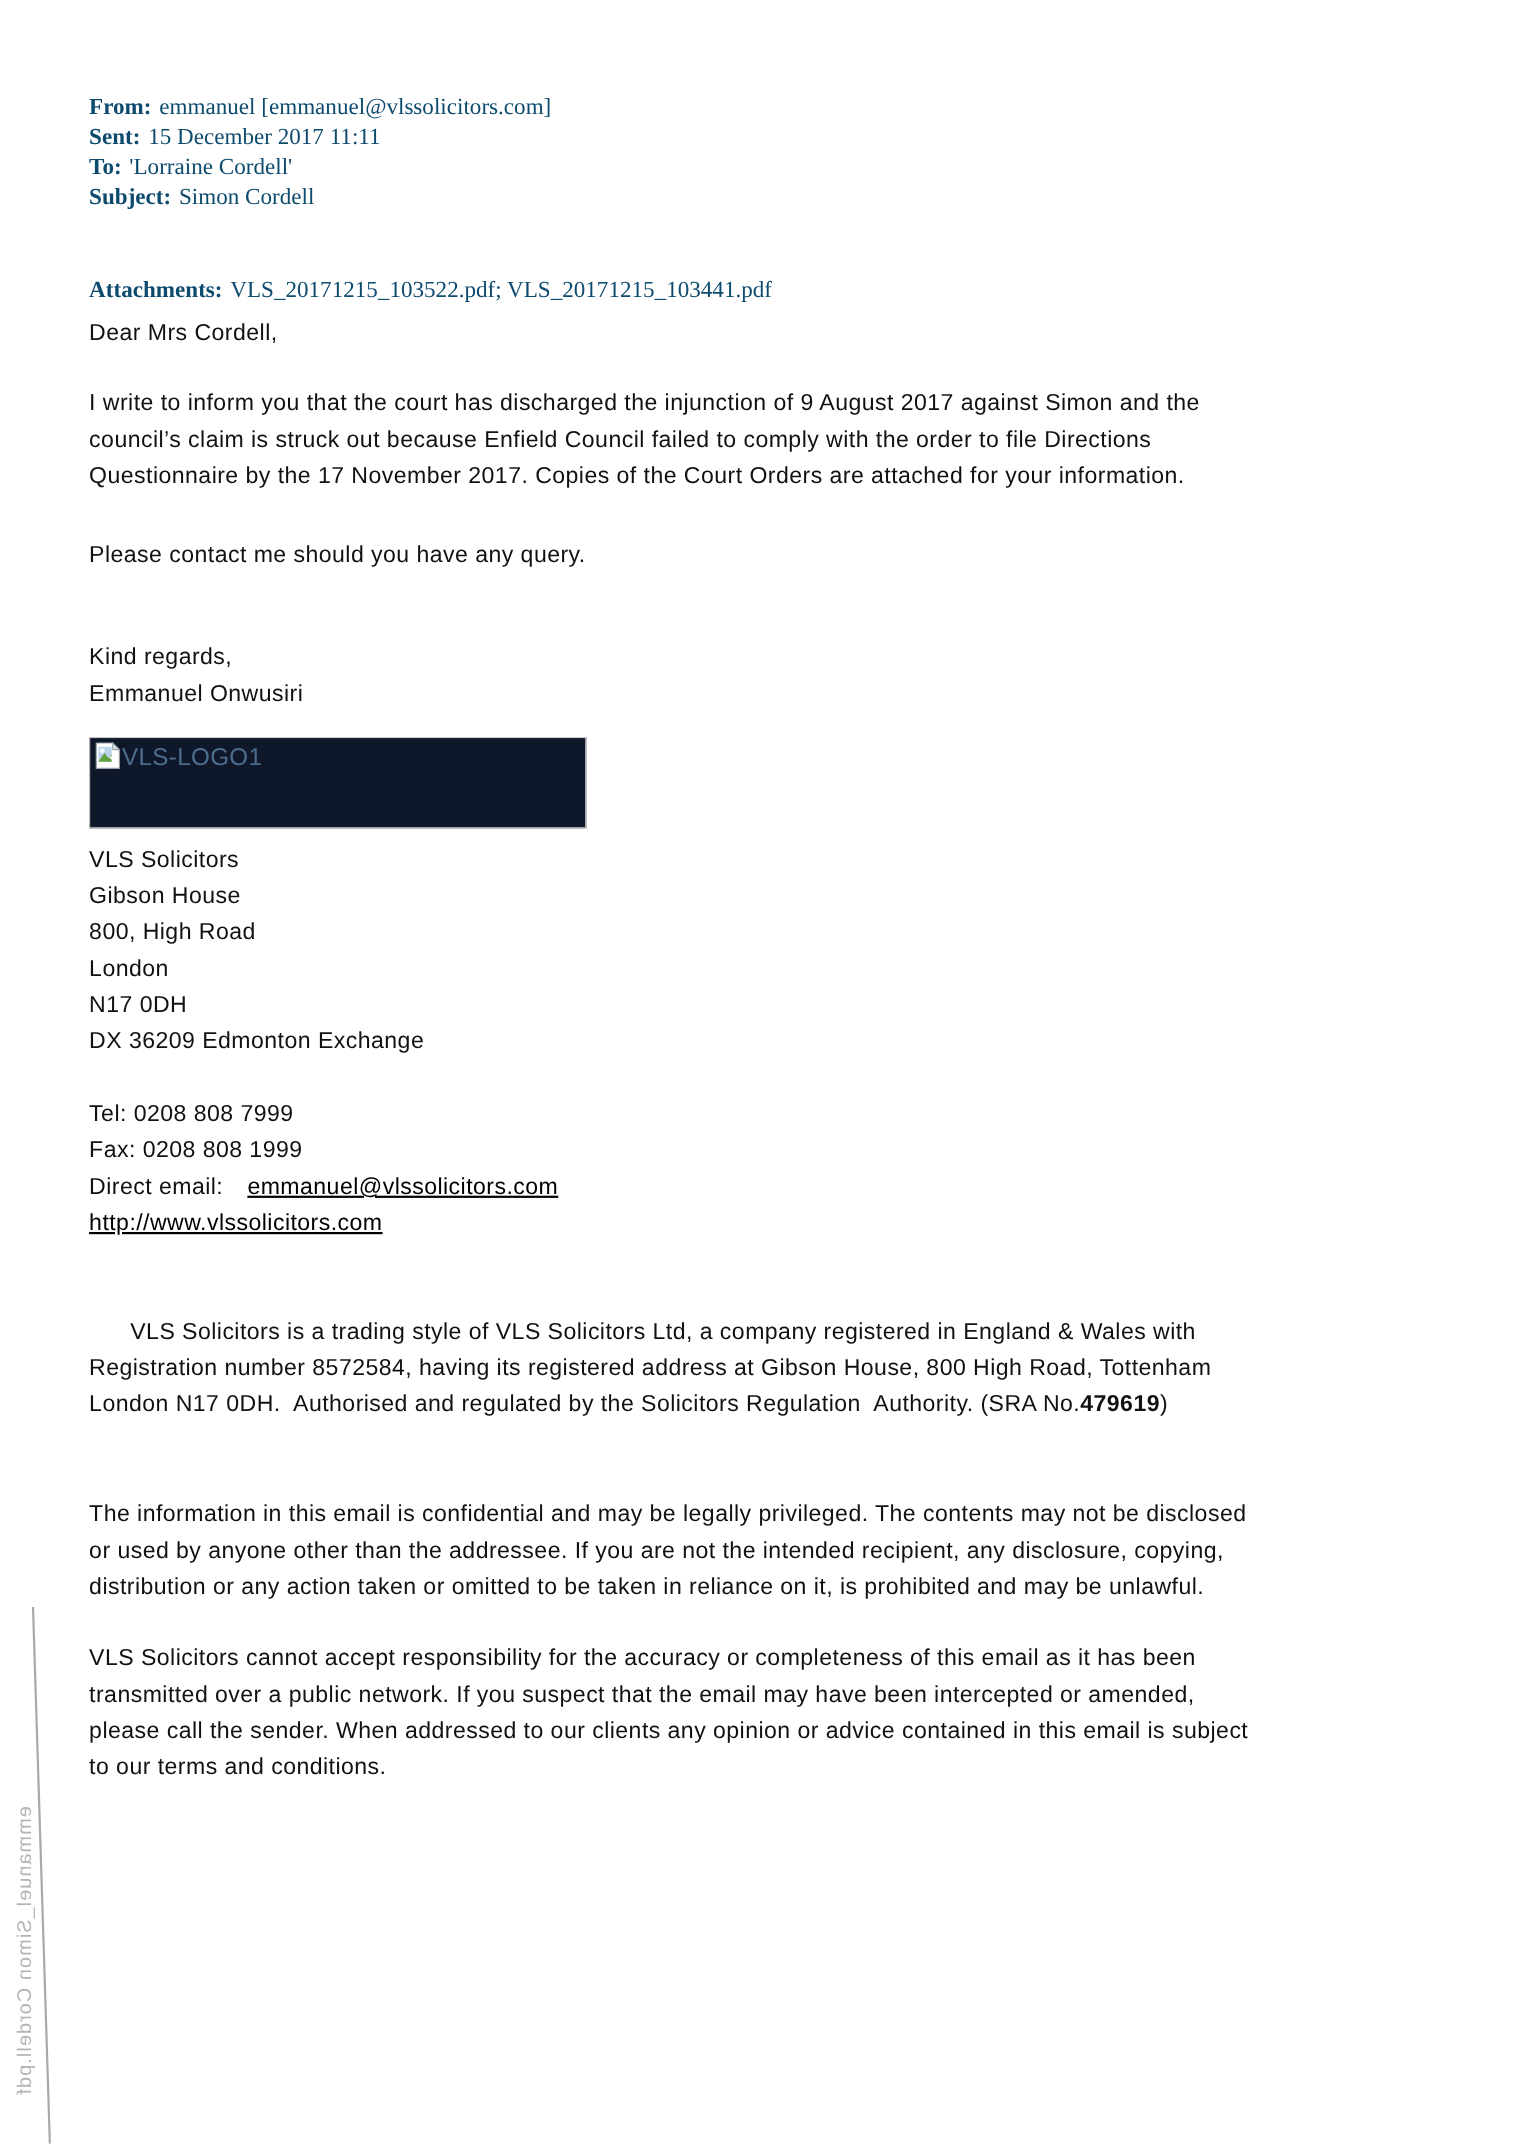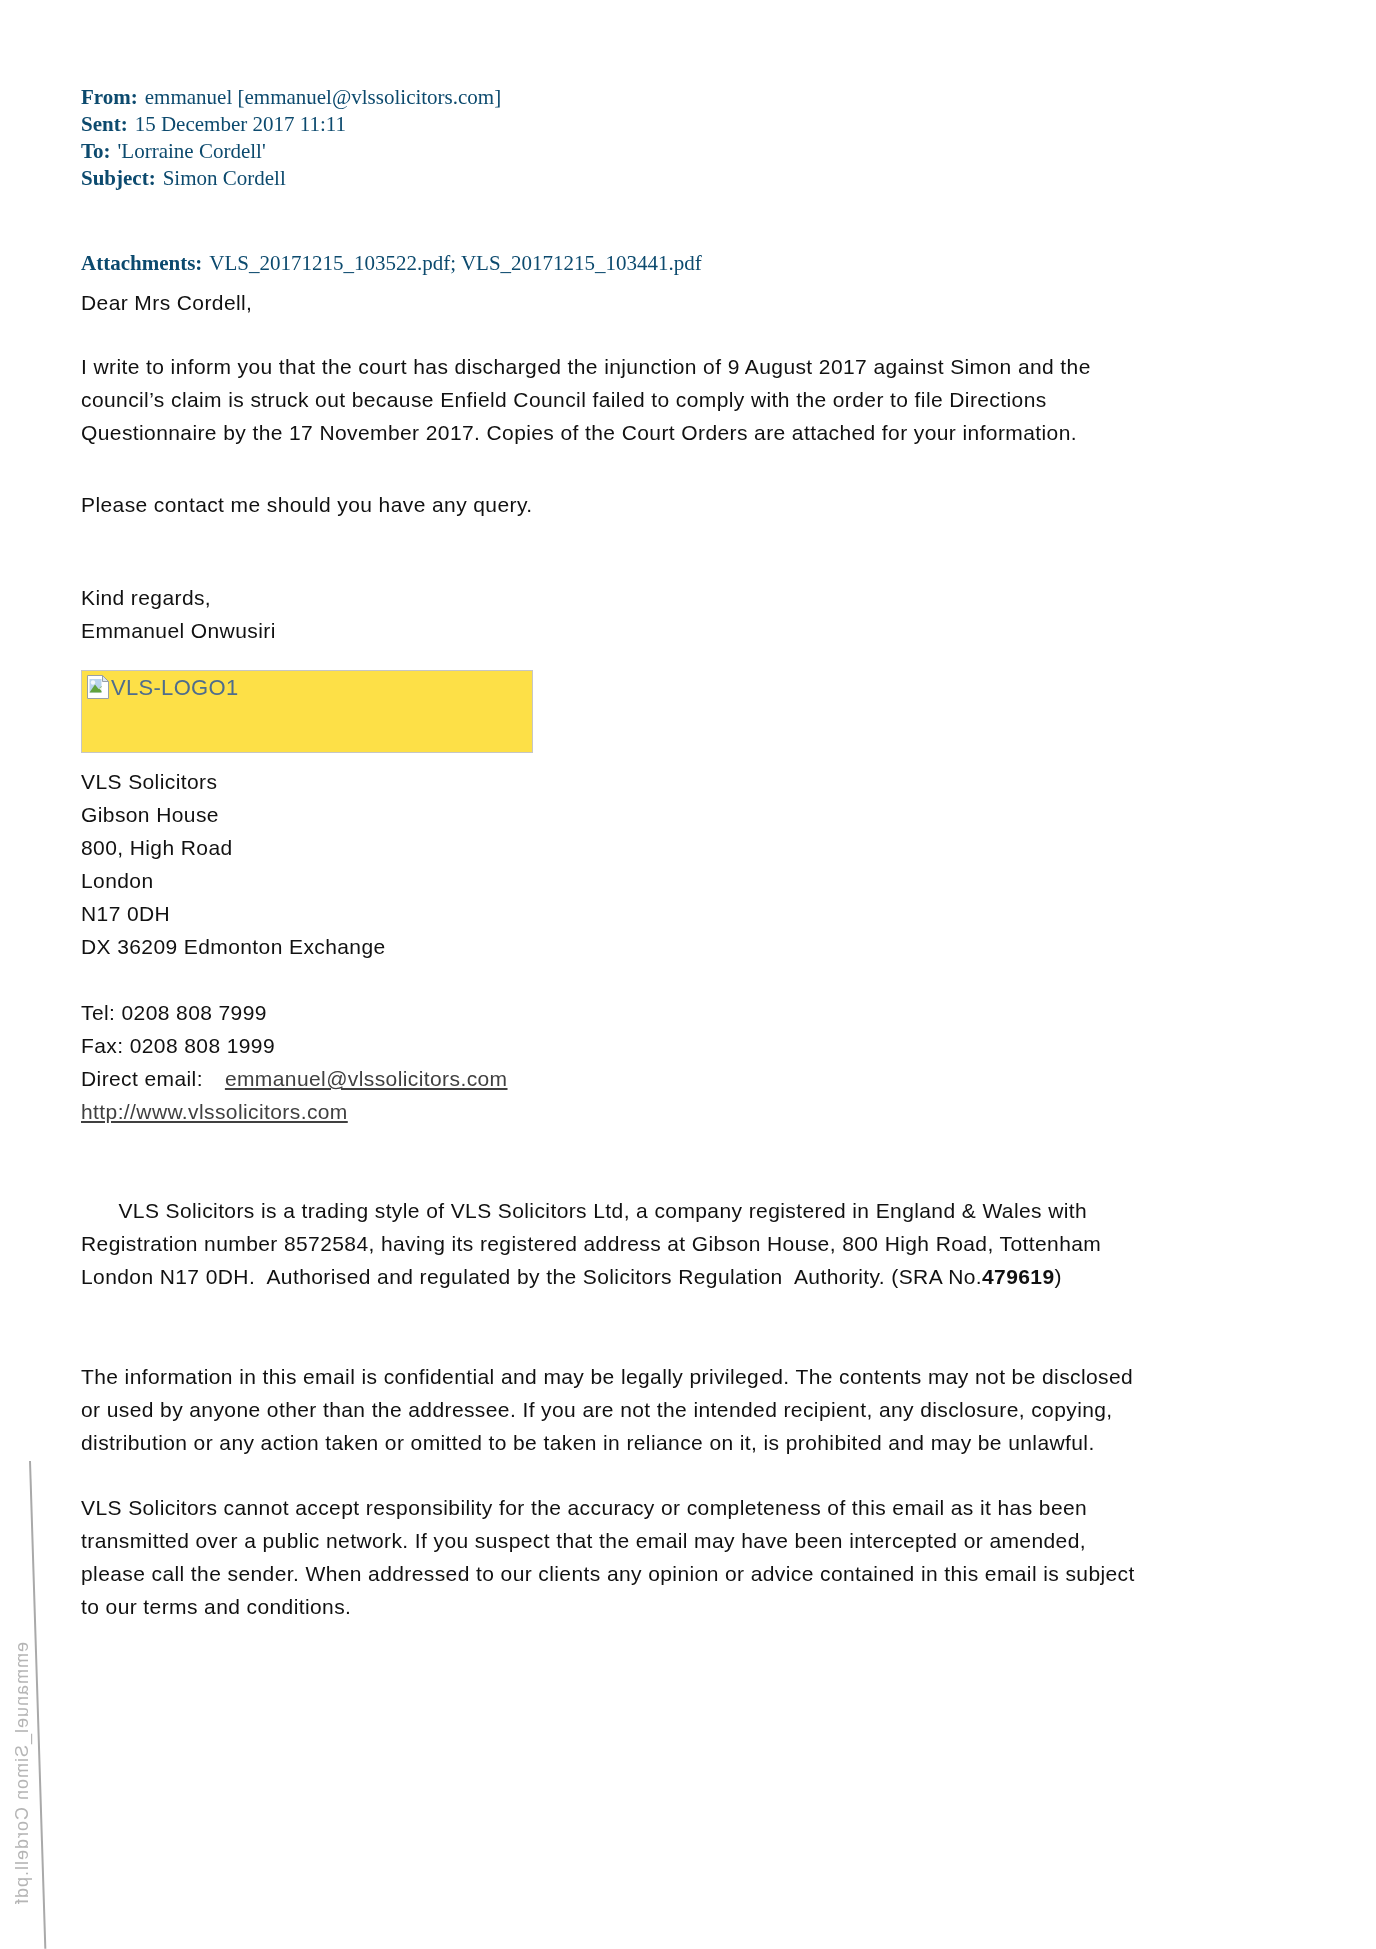--- a/index.html
+++ b/index.html
@@ -38,40 +38,40 @@
   .salutation { margin-top: 9px; }
   .para1 { margin-top: 31px; }
   .para2 { margin-top: 39px; }
   .closing-block { margin-top: 60px; }
   
   .logo-box {
     margin-top: 23px;
     width: 452px;
     height: 83px;
     border: 1px solid #c6c6c6;
-    background: #fde047;
+    background: #0f172a;
     display: flex;
     align-items: flex-start;
     padding: 3px;
     box-sizing: border-box;
   }
   .logo-box svg { flex: 0 0 auto; }
   .logo-alt {
     font-size: 22px;
     line-height: 27px;
     letter-spacing: 0.3px;
     color: #4e6d8d;
   }
   
   .company-line { margin-top: 12px; }
   .dx-line { }
   .contact-block { margin-top: 33px; }
   .contact-label { margin-right: 22px; }
   .link {
-    color: #404040;
+    color: #000000;
     text-decoration: underline;
     cursor: pointer;
   }
   
   .legal-registration { margin-top: 33px; }
   .legal-confidentiality { margin-top: 34px; }
   .legal-responsibility { margin-top: 32px; }
   .sra-bold { font-weight: bold; }
   
   .scan-line {

